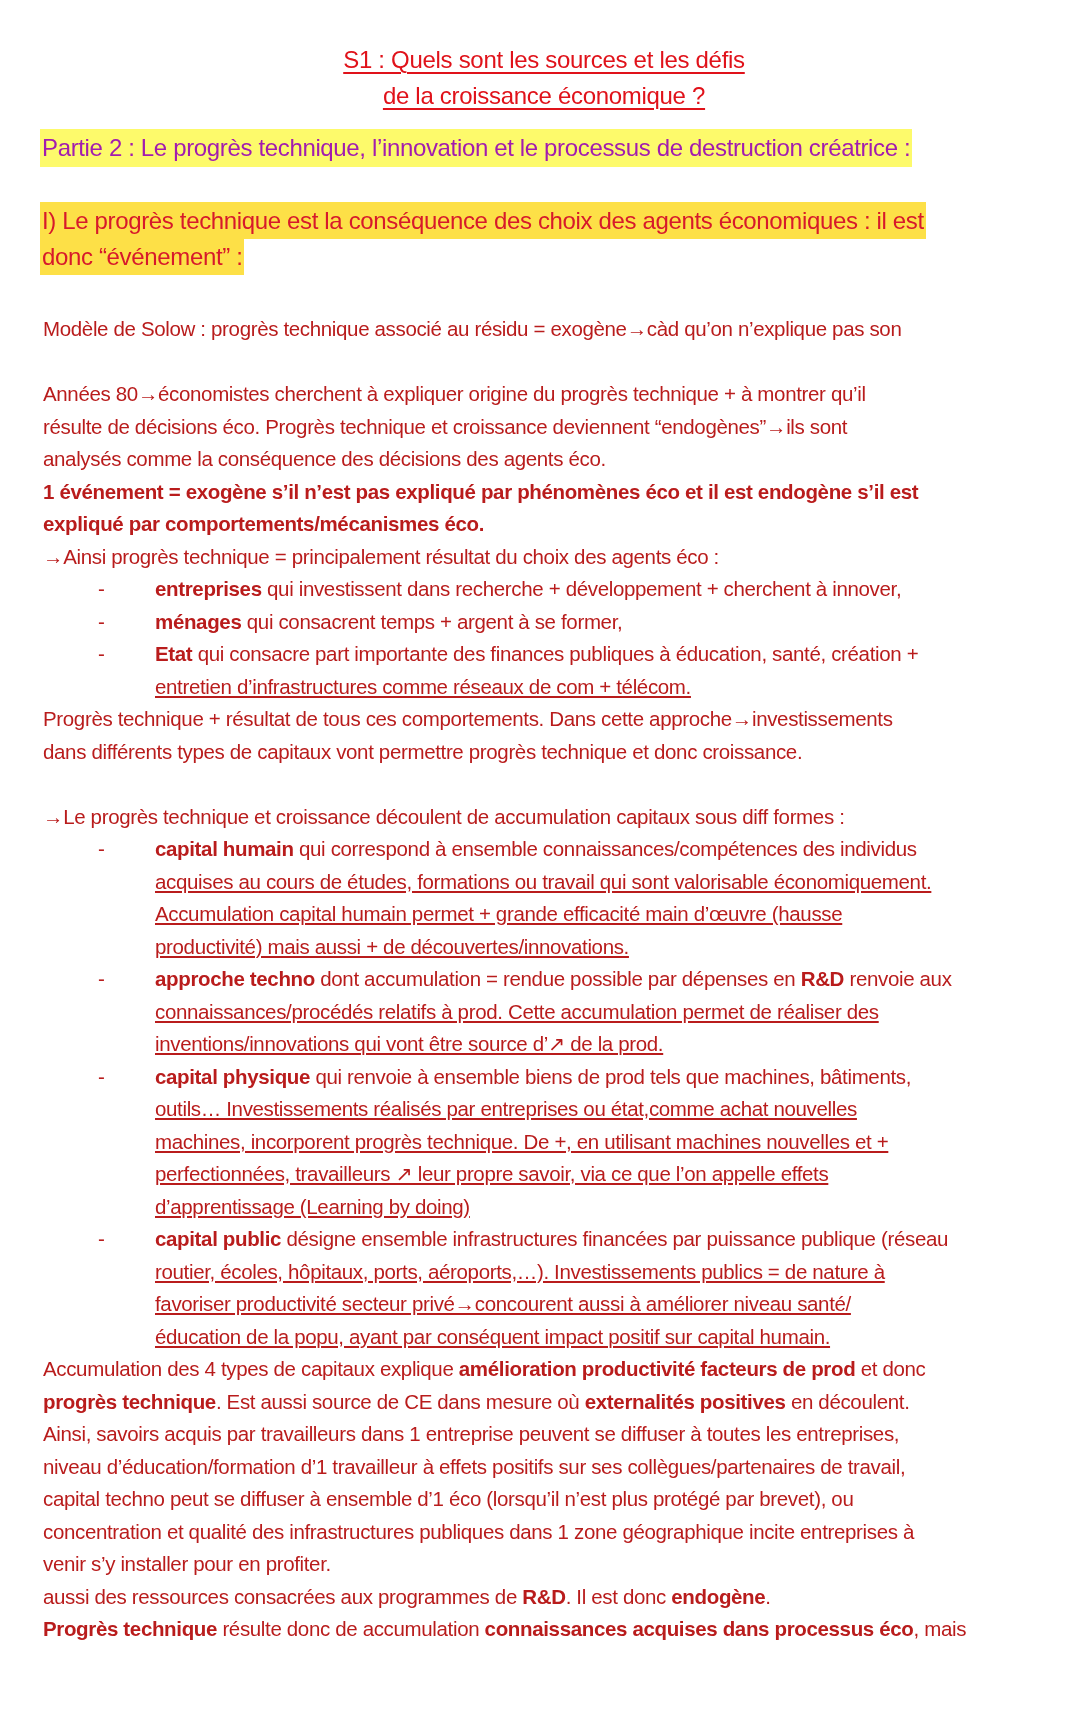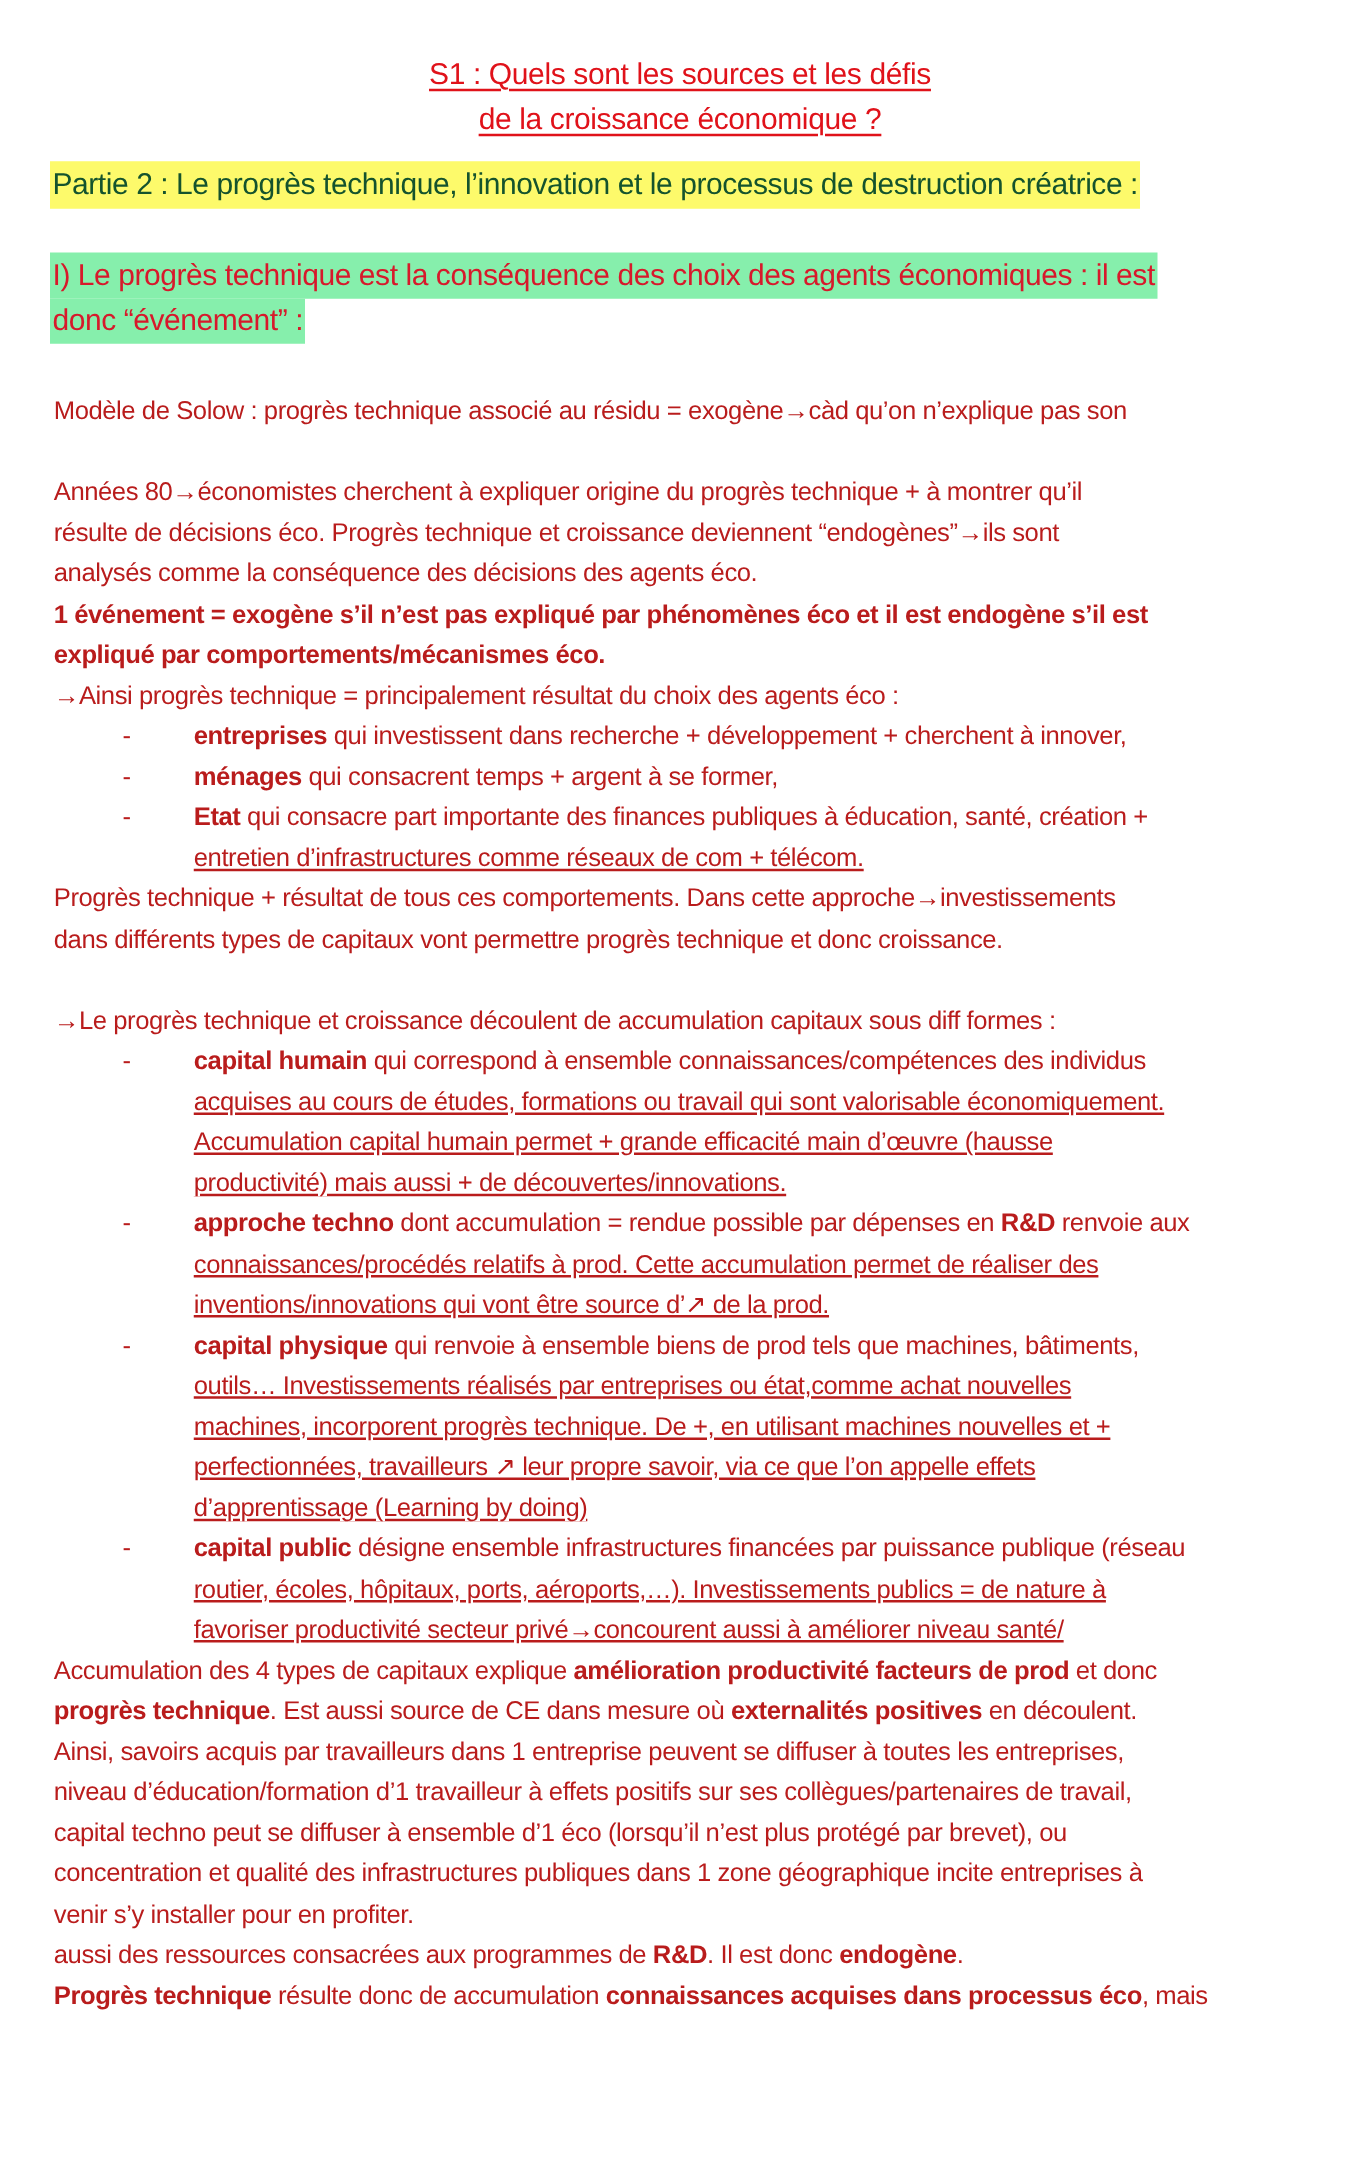--- a/index.html
+++ b/index.html
@@ -10,25 +10,25 @@
   .page { position: absolute; left: 0; top: 0; width: 1080px; height: 1728px; }
   .title {
     position: absolute; left: 0; width: 1080px; text-align: center;
     color: #e0121a; text-decoration: underline; text-decoration-thickness: 2px;
     text-underline-offset: 4px; font-size: 24px; letter-spacing: -0.3px;
   }
   .title.l1 { top: 46px; left: 4px; }
   .title.l2 { top: 82px; left: 4px; }
   .hl-yellow {
     position: absolute; left: 40px; top: 129px; height: 38px;
-    background: #fdfa6b; color: #14532d; font-size: 24px; line-height: 38px;
+    background: #fdfa6b; color: #a21caf; font-size: 24px; line-height: 38px;
     padding: 0 2px; white-space: nowrap; letter-spacing: -0.35px;
   }
   .hl-blue-1, .hl-blue-2 {
-    position: absolute; left: 40px; background: #86efac; color: #d7192b;
+    position: absolute; left: 40px; background: #fde047; color: #d7192b;
     font-size: 24px; white-space: nowrap; padding: 0 2px; letter-spacing: -0.35px;
   }
   .hl-blue-1 { top: 202px; height: 37px; line-height: 37px; }
   .hl-blue-2 { top: 239px; height: 36px; line-height: 36px; }
   .body-text {
     position: absolute; left: 43px; width: 1010px;
     font-size: 20.5px; line-height: 32.5px; letter-spacing: -0.35px; color: #b91c1c;
   }
   .line { white-space: nowrap; height: 32.5px; }
   .gap { height: 32.5px; }
@@ -104,20 +104,21 @@
     <div class="line indent">machines, incorporent progrès technique. De +, en utilisant machines nouvelles et +</div>
     <div class="line indent">perfectionnées, travailleurs ↗ leur propre savoir, via ce que l’on appelle effets</div>
     <div class="line indent">d’apprentissage (Learning by doing)</div>
 
     <div class="line bullet">
       <span class="dash">-</span>
       <b>capital public</b><span> désigne ensemble infrastructures financées par puissance publique (réseau</span>
     </div>
     <div class="line indent">routier, écoles, hôpitaux, ports, aéroports,…). Investissements publics = de nature à</div>
     <div class="line indent">favoriser productivité secteur privé→concourent aussi à améliorer niveau santé/</div>
+    <div class="line indent">éducation de la popu, ayant par conséquent impact positif sur capital humain.</div>
 
     <div class="line">
       <span>Accumulation des 4 types de capitaux explique </span><b>amélioration productivité facteurs de prod</b><span> et donc</span>
     </div>
     <div class="line">
       <b>progrès technique</b><span>. Est aussi source de CE dans mesure où </span><b>externalités positives</b><span> en découlent.</span>
     </div>
     <div class="line">Ainsi, savoirs acquis par travailleurs dans 1 entreprise peuvent se diffuser à toutes les entreprises,</div>
     <div class="line">niveau d’éducation/formation d’1 travailleur à effets positifs sur ses collègues/partenaires de travail,</div>
     <div class="line">capital techno peut se diffuser à ensemble d’1 éco (lorsqu’il n’est plus protégé par brevet), ou</div>

